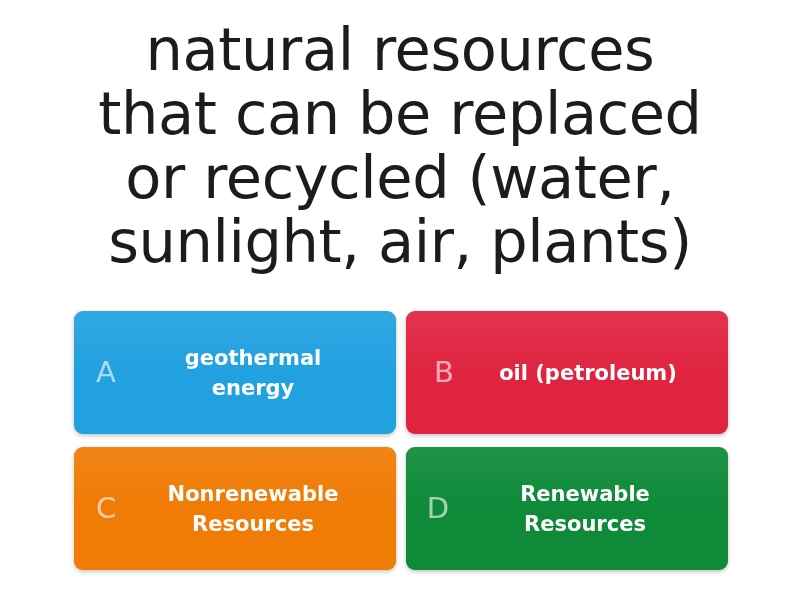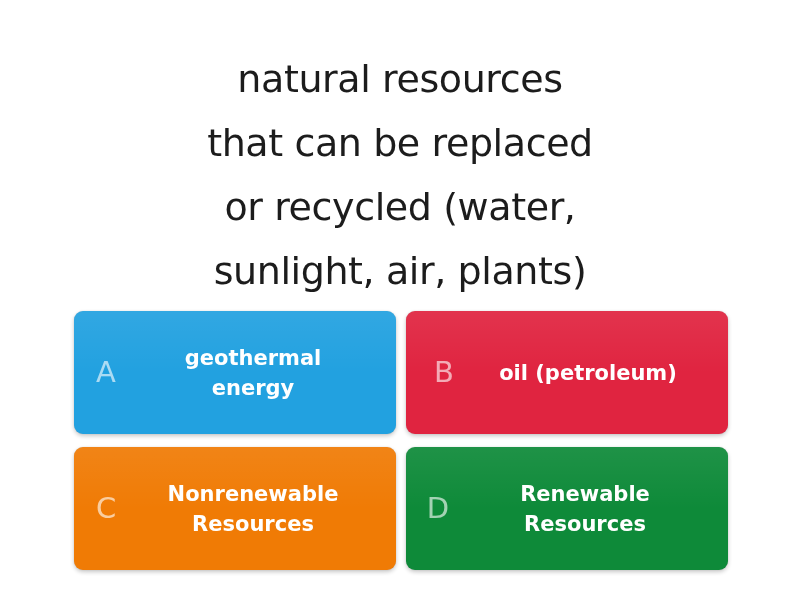--- a/index.html
+++ b/index.html
@@ -25,28 +25,27 @@
 
   
   #question-area {
     width: 100%;
     padding: 18px 60px 0 60px;
     box-sizing: border-box;
     flex: 0 0 auto;
   }
   #question-text {
     font-family: "DejaVu Sans", "Liberation Sans", sans-serif;
-    font-size: 38px;
+    font-size: 59px;
     line-height: 64px;
     font-weight: 400;
     color: #1c1c1c;
     text-align: center;
     letter-spacing: -0.4px;
     white-space: pre-line;
-    margin-top: 29px;
   }
 
   
   #answers-grid {
     position: absolute;
     left: 74px;
     top: 311px;
     width: 660px;
     display: grid;
     grid-template-columns: 322px 322px;

